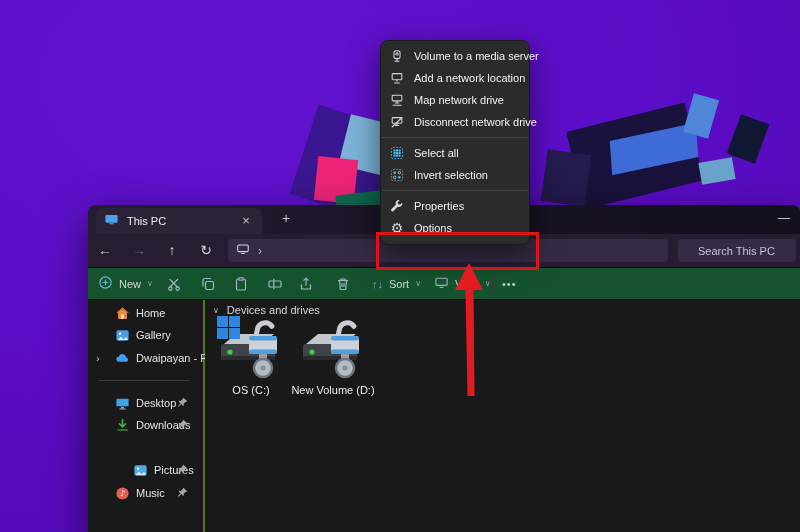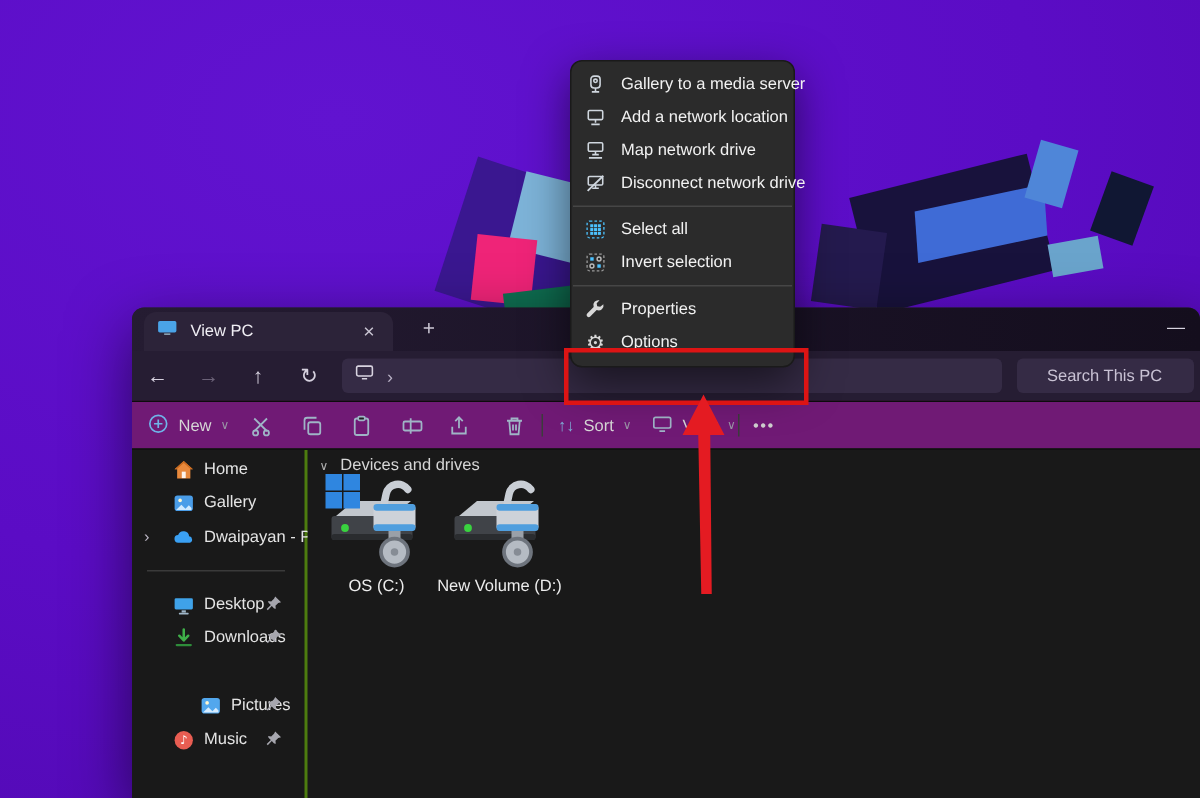--- a/index.html
+++ b/index.html
@@ -28,21 +28,21 @@
   .min-btn{position:absolute;right:10px;top:6px;color:#d8d4e0;font-size:12px;}
   .navbar{height:33px;background:#261d33;position:relative;}
   .navbtn{position:absolute;top:4px;width:24px;height:24px;display:flex;align-items:center;justify-content:center;
     color:#d5d0de;font-size:14px;border-radius:4px;}
   .navbtn.dim{color:#6b6278;}
   .addr{position:absolute;left:140px;top:5px;width:440px;height:23px;background:#352b45;border-radius:4px;
     display:flex;align-items:center;padding:0 8px;gap:8px;box-sizing:border-box;}
   .addr .crumb-chev{color:#b9b2c6;font-size:12px;}
   .searchbox{position:absolute;left:590px;top:5px;width:118px;height:23px;background:#352b45;border-radius:4px;
     display:flex;align-items:center;padding-left:20px;box-sizing:border-box;font-size:11px;color:#c9c2d4;}
-  .cmdbar{height:31px;background:#701a75;border-top:1px solid #0c0c0c;position:relative;font-size:11px;color:#d6d6d6;}
+  .cmdbar{height:31px;background:#14532d;border-top:1px solid #0c0c0c;position:relative;font-size:11px;color:#d6d6d6;}
   .citem{position:absolute;top:0;height:31px;display:flex;align-items:center;gap:6px;}
   .cdiv{position:absolute;top:8px;width:1px;height:15px;background:#3c3c3c;}
   .chev{font-size:8px;color:#9a94a6;}
   .body{position:absolute;top:94px;left:0;right:0;bottom:0;background:#191919;border-top:1px solid #101010;display:flex;}
   .sidebar{width:117px;position:relative;font-size:11px;border-right:2px solid #4d7c0f;box-sizing:border-box;}
   .srow{position:absolute;left:0;width:117px;height:22px;display:flex;align-items:center;padding-left:26px;box-sizing:border-box;gap:6px;}
   .srow .exp{position:absolute;left:8px;color:#bdb8c6;font-size:11px;}
   .srow .icn{width:16px;height:16px;flex:0 0 16px;display:flex;align-items:center;justify-content:center;}
   .srow .lbl{white-space:nowrap;overflow:hidden;color:#e4e4e4;flex:1;}
   .srow .pin{position:absolute;left:88px;top:4px;width:14px;height:14px;}
@@ -85,21 +85,21 @@
 <div class="window">
 
   <div class="tabbar">
     <div class="tab">
       <span class="icn">
         <svg width="15" height="15" viewBox="0 0 16 16">
             <rect x="1.5" y="3.2" width="13" height="8.2" rx="1.2" fill="#4aa3e8"></rect>
             <rect x="5.8" y="12" width="4.4" height="1.1" fill="#8fa8ba"></rect>
           </svg>
       </span>
-      <span class="tab-title">View PC</span>
+      <span class="tab-title">This PC</span>
       <span class="tab-close">×</span>
     </div>
     <span class="newtab">+</span>
     <span class="min-btn">—</span>
   </div>
 
   <div class="navbar">
     <div class="navbtn" style="left:5px;">←</div>
     <div class="navbtn dim" style="left:39px;">→</div>
     <div class="navbtn" style="left:72px;">↑</div>
@@ -347,21 +347,21 @@
 <div class="menu">
 
   <div class="mitem">
     <span class="micn">
       <svg width="14" height="14" viewBox="0 0 16 16" fill="none" stroke="#cfd6de" stroke-width="1.2">
           <rect x="4.5" y="2" width="7" height="9" rx="2.4"></rect>
           <circle cx="8" cy="5.6" r="1.3"></circle>
           <path d="M8 11v2.5M5.2 14h5.6"></path>
         </svg>
     </span>
-    <span class="mlbl">Gallery to a media server</span>
+    <span class="mlbl">Volume to a media server</span>
   </div>
 
   <div class="mitem">
     <span class="micn">
       <svg width="14" height="14" viewBox="0 0 16 16" fill="none" stroke="#cfd6de" stroke-width="1.2">
           <rect x="2.5" y="3" width="11" height="7" rx="1"></rect>
           <path d="M8 10v2.3M4.8 13.6h6.4"></path>
         </svg>
     </span>
     <span class="mlbl">Add a network location</span>

